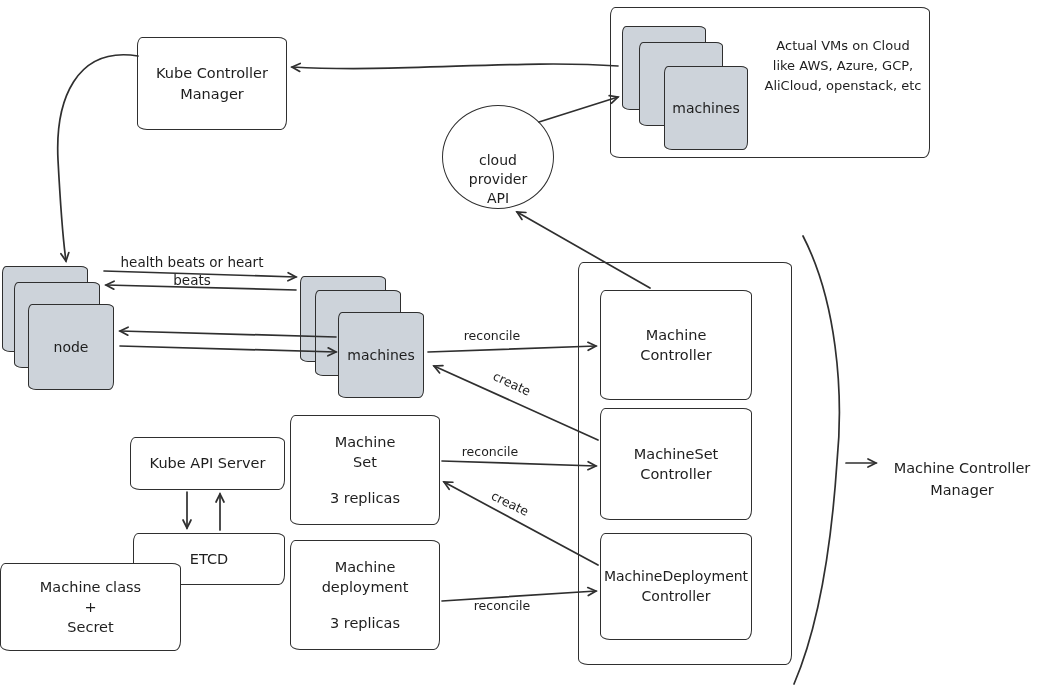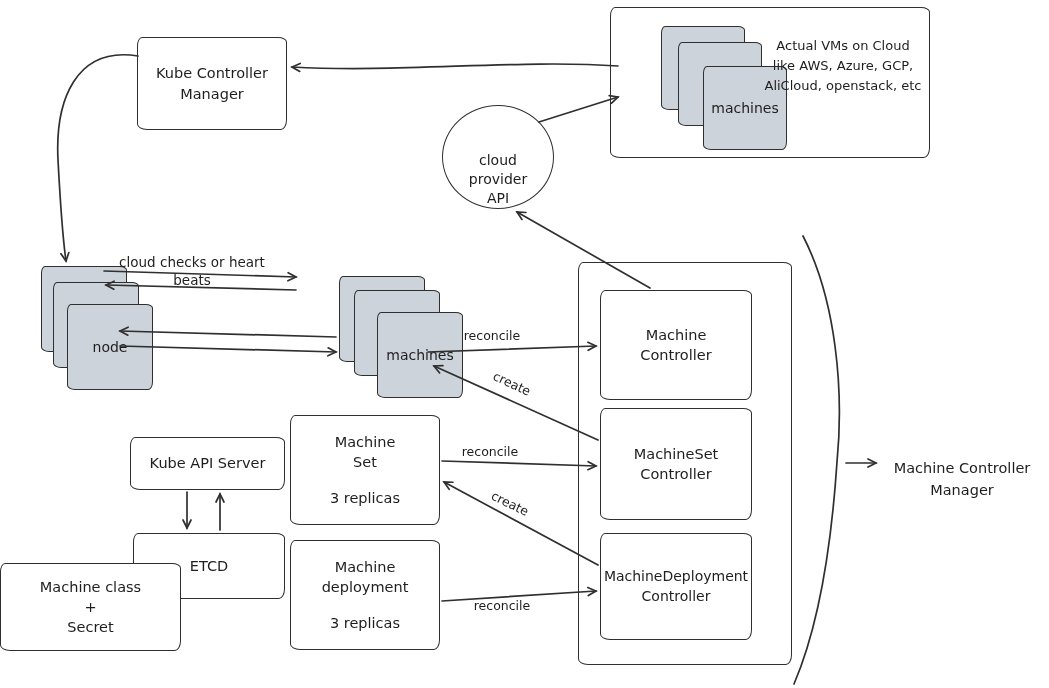--- a/index.html
+++ b/index.html
@@ -26,21 +26,20 @@
     border-radius:5px 9px 6px 10px / 9px 5px 10px 6px;
   }
   .stack { position:absolute; }
   .stack .sq {
     position:absolute;
     background:var(--stack-fill, #cdd3da);
     border:1.7px solid var(--stroke, #2f2f2f);
     display:flex; align-items:center; justify-content:center;
     font-size:14px;
     border-radius:4px 7px 5px 8px / 7px 4px 8px 5px;
-    margin-left:39px;
   }
   .circle {
     position:absolute;
     border:1.7px solid var(--stroke, #2f2f2f);
     border-radius:50%;
     background:#ffffff;
     display:flex; align-items:flex-end; justify-content:center;
     text-align:center; font-size:14px; line-height:1.35;
   }
   .freetext {
@@ -103,21 +102,21 @@
   </div>
 
   <div class="stack" style="left:300px;top:276px;width:130px;height:128px">
     <div class="sq" style="left:0;top:0;width:86px;height:86px"></div>
     <div class="sq" style="left:15px;top:14px;width:86px;height:86px"></div>
     <div class="sq" style="left:38px;top:36px;width:86px;height:86px">
       <span>machines</span>
     </div>
   </div>
 
-  <div class="freetext" style="left:112px;top:254px;width:160px;font-size:13.5px;line-height:1.3">cloud checks or heart beats</div>
+  <div class="freetext" style="left:112px;top:254px;width:160px;font-size:13.5px;line-height:1.3">health beats or heart beats</div>
 
   <div class="box" style="left:578px;top:262px;width:214px;height:403px"></div>
 
   <div class="box" style="left:600px;top:290px;width:152px;height:110px">
     <span>Machine Controller</span>
   </div>
 
   <div class="box" style="left:600px;top:408px;width:152px;height:112px">
     <span>MachineSet Controller</span>
   </div>
@@ -125,21 +124,21 @@
   <div class="box" style="left:600px;top:533px;width:152px;height:107px;font-size:14px">
     <span>MachineDeployment Controller</span>
   </div>
 
   <div class="freetext" style="left:878px;top:458px;width:168px">Machine Controller Manager</div>
 
   <div class="box" style="left:130px;top:437px;width:155px;height:53px">
     <span>Kube API Server</span>
   </div>
 
-  <div class="box" style="left:133px;top:533px;width:152px;height:66px">
+  <div class="box" style="left:133px;top:533px;width:152px;height:52px">
     <span>ETCD</span>
   </div>
 
   <div class="box" style="left:0;top:563px;width:181px;height:88px">
     <span class="block">Machine class</span>
     <span class="block">+</span>
     <span class="block">Secret</span>
   </div>
 
   <div class="box" style="left:290px;top:415px;width:150px;height:110px">

